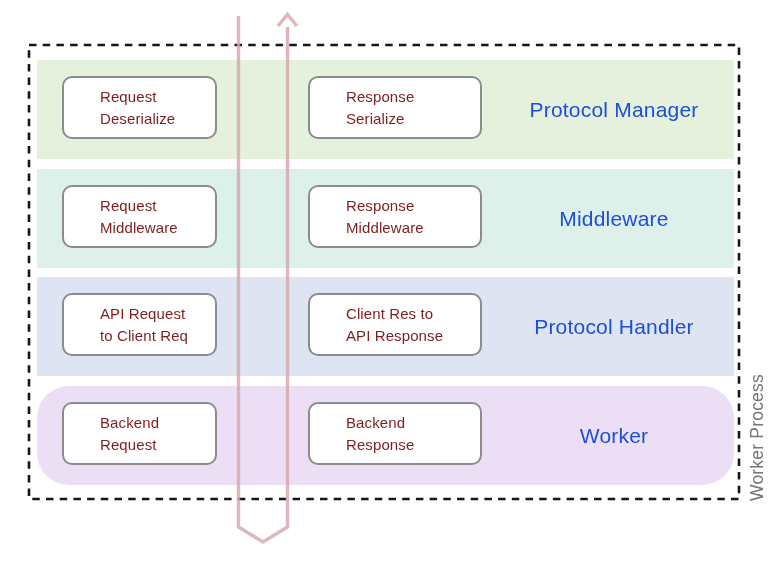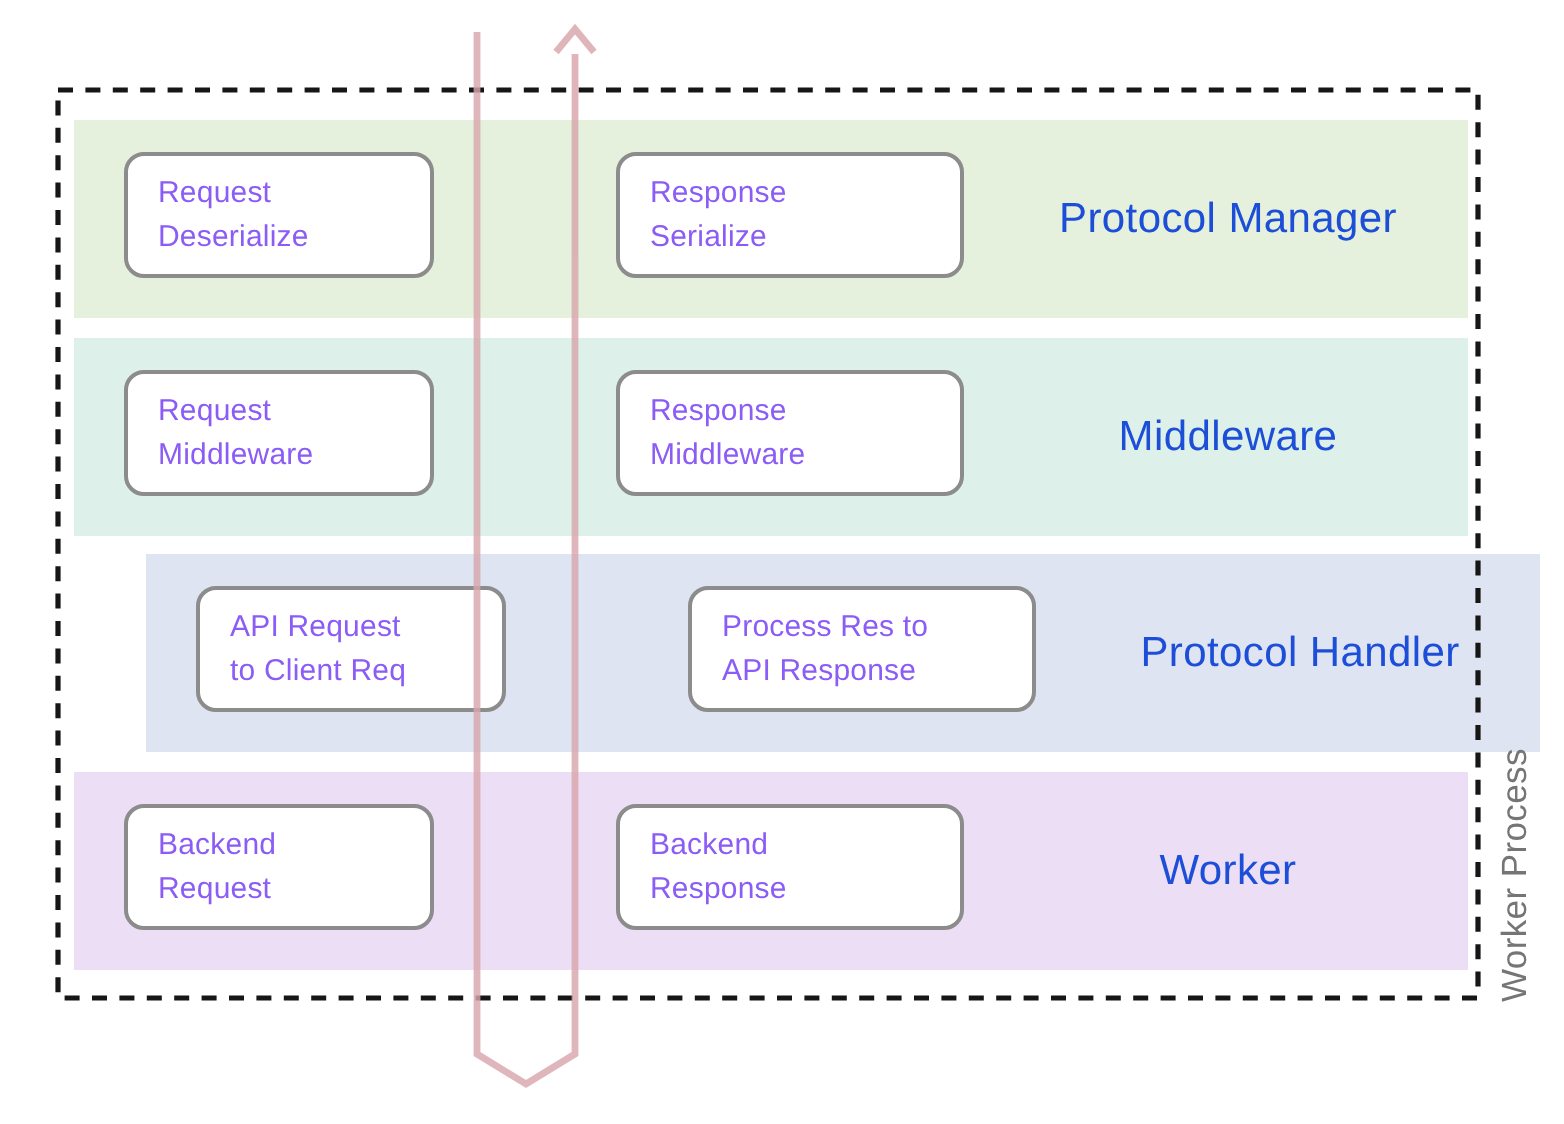--- a/index.html
+++ b/index.html
@@ -9,38 +9,38 @@
     background:#ffffff;
     font-family:"Liberation Sans", sans-serif;
     overflow:hidden;
   }
   .band {
     position:absolute;
     left:37px; width:697px; height:99px;
   }
   .band-0 { top:60px; }
   .band-1 { top:169px; }
-  .band-2 { top:277px;margin-left:36px; }
+  .band-2 { top:277px; }
   .band-3 { top:386px; }
   .step-box {
     position:absolute;
     top:16px;
     height:63px;
     background:#ffffff;
     border:2.5px solid #8c8c8c;
     border-radius:10px;
     display:flex;
     align-items:center;
     box-sizing:border-box;
   }
   .step-box .step-text {
-    padding-left:15px;
+    padding-left:36px;
     font-size:15px;
     line-height:21.5px;
-    color:#8b5cf6;
+    color:#7f1d1d;
     white-space:pre-line;
     letter-spacing:0.1px;
   }
   .left-box  { left:25px;  width:155px; }
   .right-box { left:271px; width:174px; }
   .row-label {
     position:absolute;
     left:457px; width:240px;
     top:0; height:99px;
     display:flex;
@@ -96,27 +96,27 @@
     </div>
     <div class="row-label">Middleware</div>
   </div>
 
   <div class="band band-2" style="background: rgb(223, 228, 242);">
     <div class="step-box left-box">
       <div class="step-text">API Request
 to Client Req</div>
     </div>
     <div class="step-box right-box">
-      <div class="step-text">Process Res to
+      <div class="step-text">Client Res to
 API Response</div>
     </div>
     <div class="row-label">Protocol Handler</div>
   </div>
 
-  <div class="band band-3" style="background: rgb(236, 223, 245);">
+  <div class="band band-3" style="background: rgb(236, 223, 245); border-radius: 32px;">
     <div class="step-box left-box">
       <div class="step-text">Backend
 Request</div>
     </div>
     <div class="step-box right-box">
       <div class="step-text">Backend
 Response</div>
     </div>
     <div class="row-label">Worker</div>
   </div>

